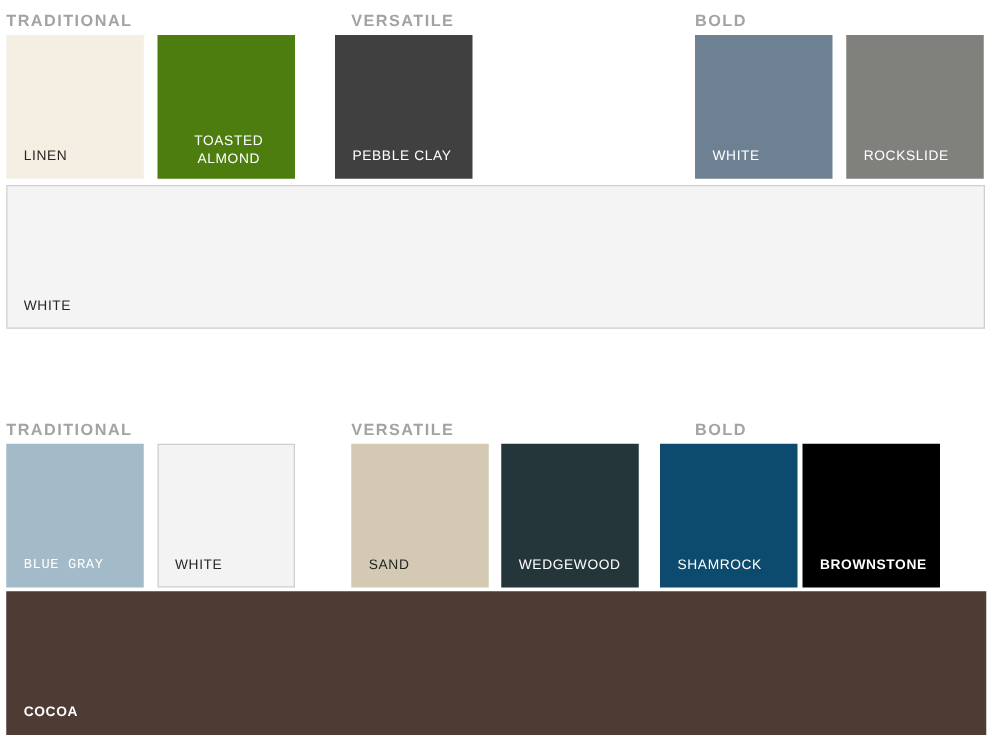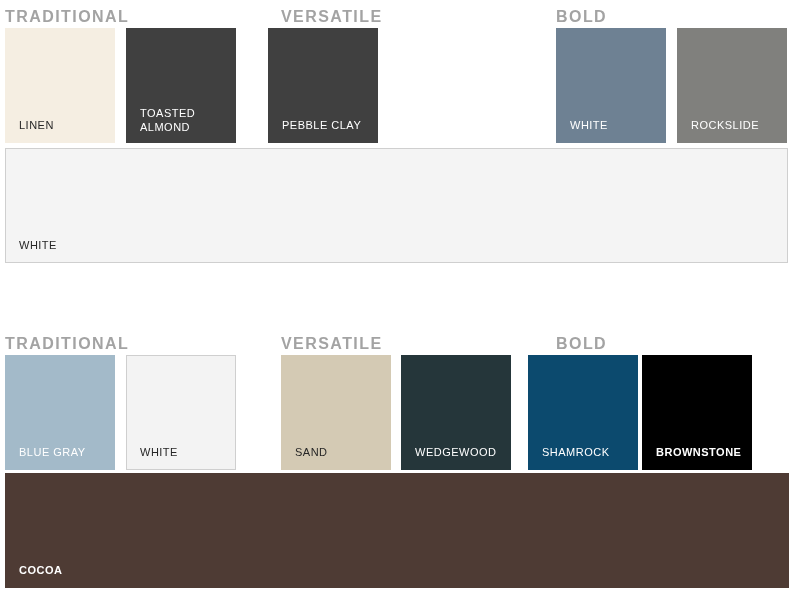--- a/index.html
+++ b/index.html
@@ -17,21 +17,21 @@
 
   .palette-page { position: relative; width: 795px; height: 591px; }
 
   .section { position: relative; }
 
   
   .headings { position: relative; height: 23px; }
   .group-heading {
     position: absolute;
     top: 6px;
-    font-size: 16px;
+    font-size: 13px;
     font-weight: bold;
     letter-spacing: 0.09em;
     color: #a3a3a3;
     line-height: 12px;
     white-space: nowrap;
   }
 
   
   .swatch-row { position: relative; height: 115px; }
 
@@ -89,21 +89,21 @@
       <div class="group-heading" style="left:281px;">VERSATILE</div>
       <div class="group-heading" style="left:556px;">BOLD</div>
     </div>
 
     <div class="swatch-row" style="position:absolute; left:0; top:28px; width:795px;">
 
       <div class="swatch" style="left:5px; background:#f5eee2;">
         <span class="swatch-label label-dark">LINEN</span>
       </div>
 
-      <div class="swatch" style="left:126px; background:#404040;">
+      <div class="swatch" style="left:126px; background:#4d7c0f;text-align:center;">
         <span class="swatch-label label-light" style="white-space:normal; width:86px; line-height:14px; bottom:9px;">TOASTED ALMOND</span>
       </div>
 
       <div class="swatch" style="left:268px; background:#404040;">
         <span class="swatch-label label-light">PEBBLE CLAY</span>
       </div>
 
 
       <div class="swatch" style="left:556px; background:#6e8193;">
         <span class="swatch-label label-light">WHITE</span>
@@ -122,21 +122,21 @@
   <div class="section" style="position:absolute; left:0; top:0; width:795px; height:591px;">
 
     <div class="headings" style="position:absolute; left:0; top:332px; width:795px;">
       <div class="group-heading" style="left:5px;">TRADITIONAL</div>
       <div class="group-heading" style="left:281px;">VERSATILE</div>
       <div class="group-heading" style="left:556px;">BOLD</div>
     </div>
 
     <div class="swatch-row" style="position:absolute; left:0; top:355px; width:795px;">
 
-      <div class="swatch" style="left:5px; background:#a3bac9;">
+      <div class="swatch" style="left:5px; background:#a3bac9;font-family:Liberation Mono, monospace;">
         <span class="swatch-label label-light">BLUE GRAY</span>
       </div>
 
       <div class="swatch bordered" style="left:126px; background:#f3f3f3;">
         <span class="swatch-label label-dark">WHITE</span>
       </div>
 
       <div class="swatch" style="left:281px; background:#d4cab4;">
         <span class="swatch-label label-dark">SAND</span>
       </div>

